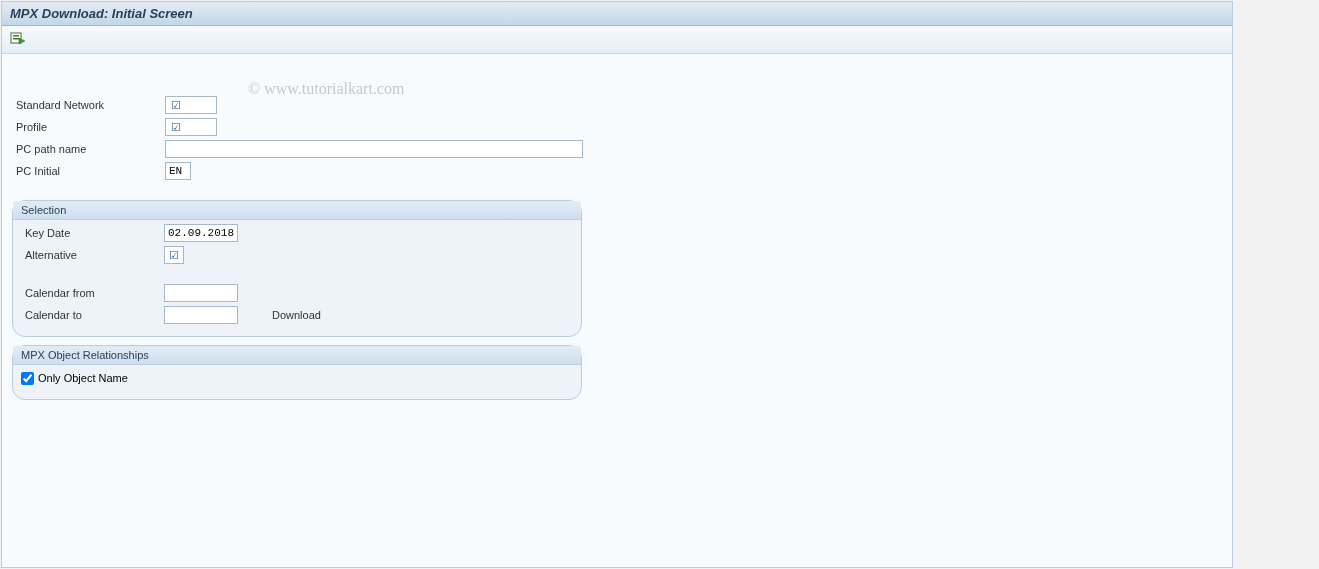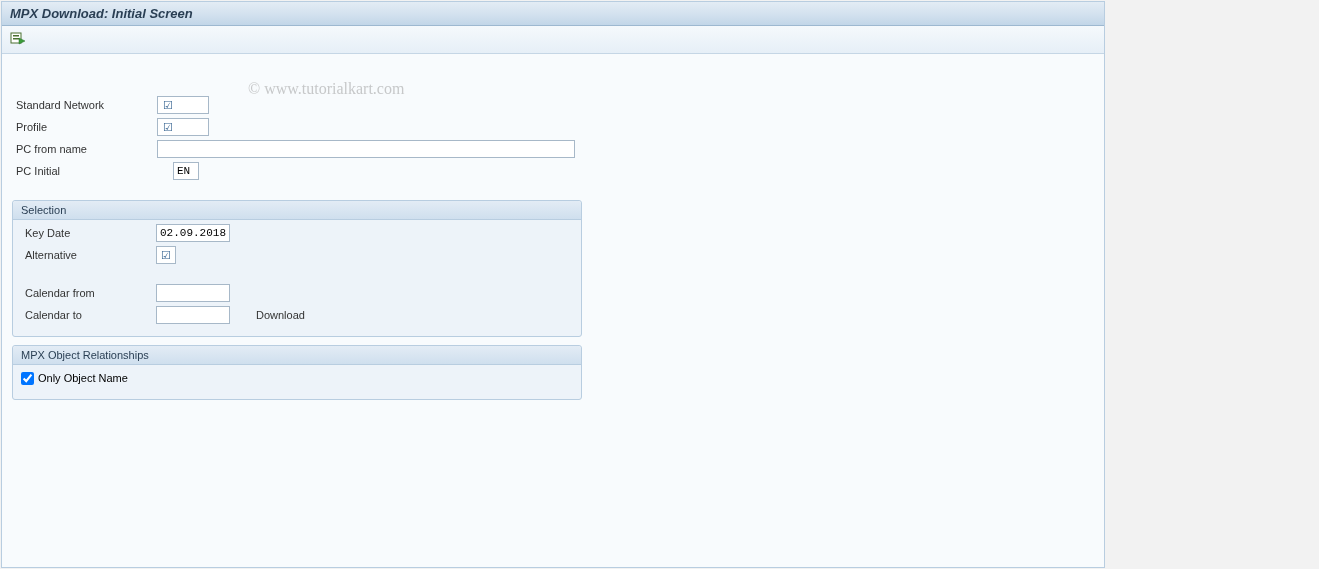--- a/index.html
+++ b/index.html
@@ -7,21 +7,21 @@
       font-family: Arial, Helvetica, sans-serif;
       font-size: 11px;
       background: #f2f2f2;
       width: 1319px;
       height: 569px;
       overflow: hidden;
       position: relative;
     }
     .outer-border {
       border: 1px solid #b8cde0;
-      width: 1104px;
+      width: 1232px;
       height: 567px;
       margin: 1px;
       background: #f8fbfd;
     }
     .title-bar {
       background: linear-gradient(to bottom, #e3ecf5 0%, #d4e2ef 50%, #c2d6e8 100%);
       border-bottom: 1px solid #9db8d0;
       padding: 4px 8px;
       height: 24px;
       display: flex;
@@ -54,50 +54,51 @@
       margin-top: 36px;
     }
     .content {
       padding: 40px 10px 10px 10px;
     }
     .form-row {
       display: flex;
       align-items: center;
       height: 22px;
       margin-bottom: 0px;
+      gap: 8px;
     }
     .label {
       width: 145px;
       color: #333;
       padding-left: 4px;
     }
     .inp {
       border: 1px solid #a7b8c8;
       background: #fff;
       height: 18px;
       padding: 1px 3px;
       font-size: 11px;
       font-family: inherit;
     }
     .inp-tiny { width: 52px; }
-    .inp-lang { width: 26px; margin-left: 16px; }
+    .inp-lang { width: 26px; }
     .inp-date { width: 74px; font-family: "Courier New", monospace; text-align: center; }
     .inp-cal { width: 74px; }
     .inp-wide { width: 418px; }
     .req-check {
       display: inline-flex;
       align-items: center;
       justify-content: center;
       color: #2a5a8a;
       font-size: 11px;
       width: 14px;
     }
     .group {
       border: 1px solid #b8cde0;
-      border-radius: 3px;
+      border-radius: 13px;
       width: 570px;
       margin-top: 18px;
       background: #edf3f9;
     }
     .group-header {
       background: linear-gradient(to bottom, #e3ecf5 0%, #cfdfee 100%);
       border-bottom: 1px solid #b8cde0;
       padding: 3px 8px;
       font-size: 11px;
       color: #2a3f54;
@@ -157,21 +158,21 @@
 
     <div class="form-row">
       <span class="label">Profile</span>
       <span class="inp inp-tiny" style="display:inline-flex;align-items:center;">
         <span class="req-check">☑</span>
         <span></span>
       </span>
     </div>
 
     <div class="form-row">
-      <span class="label">PC from name</span>
+      <span class="label">PC path name</span>
       <input class="inp inp-wide" value="" style="">
     </div>
 
     <div class="form-row">
       <span class="label">PC Initial</span>
       <input class="inp inp-lang" style="font-family: &quot;Courier New&quot;, monospace;" value="EN">
     </div>
 
     <div class="group">
       <div class="group-header">Selection</div>

